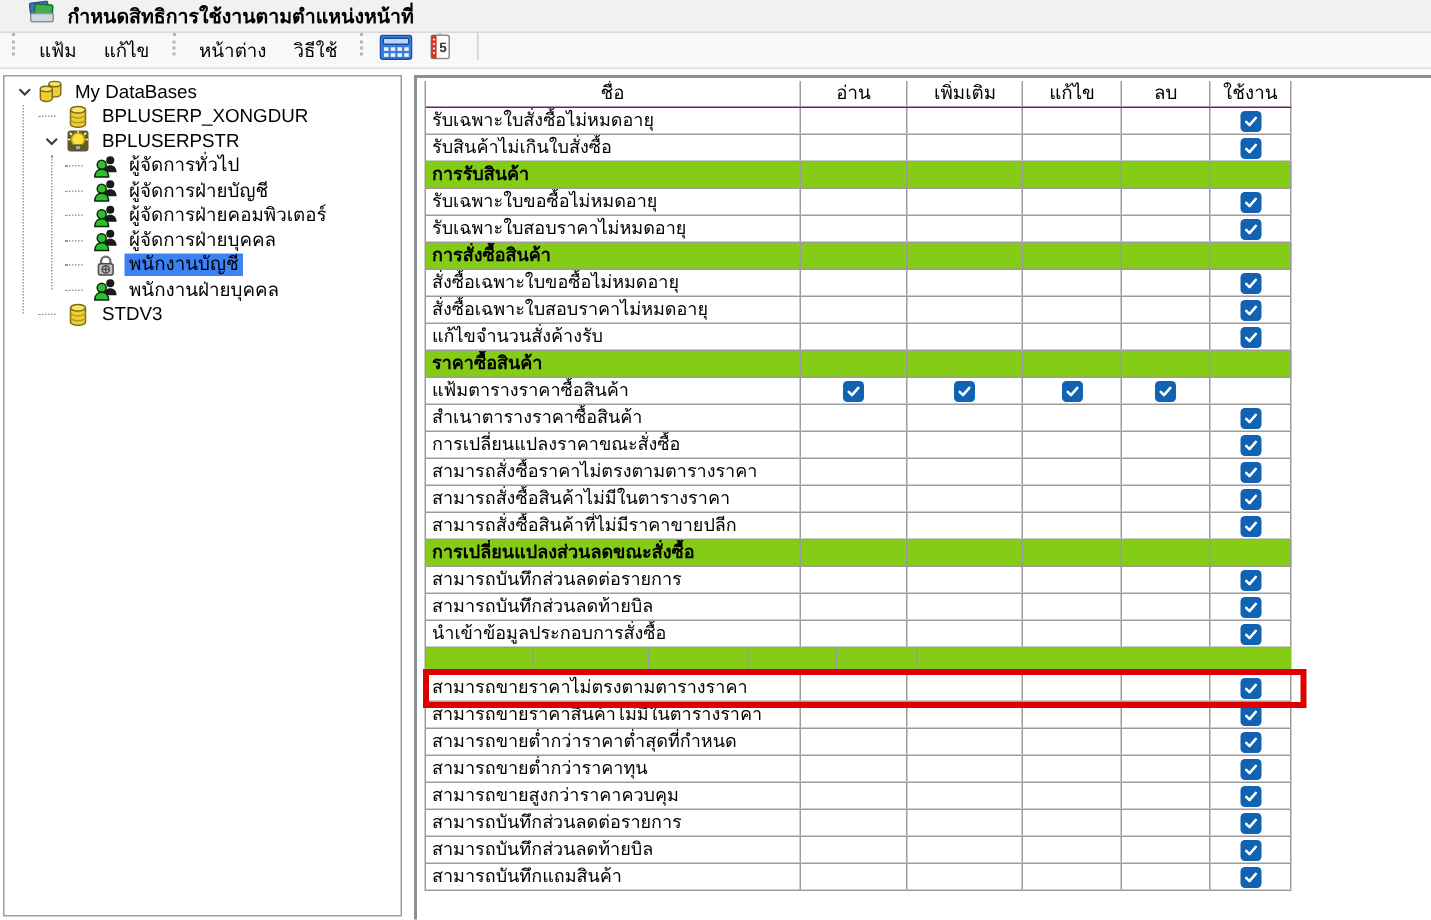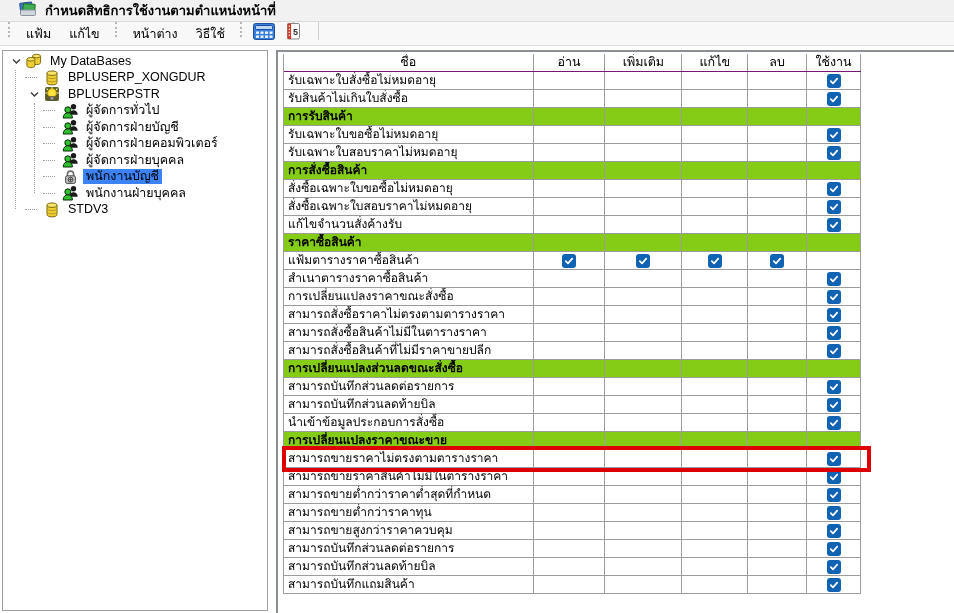--- a/index.html
+++ b/index.html
@@ -549,21 +549,20 @@
             <div class="cell chkcell w4"></div>
             <div class="cell chkcell w5">
               <span class="cb">
                 <svg width="10" height="10" viewBox="0 0 10 10">
                   <path d="M1.8 5.2 L4 7.4 L8.2 2.6" stroke="#fff" stroke-width="1.7" fill="none" stroke-linecap="round" stroke-linejoin="round"></path>
                 </svg>
               </span>
             </div>
           </div>
           <div class="grow section">
-            <div class="cell namecell w0">การเปลี่ยนแปลงราคาขณะขาย</div>
             <div class="cell chkcell w1"></div>
             <div class="cell chkcell w2"></div>
             <div class="cell chkcell w3"></div>
             <div class="cell chkcell w4"></div>
             <div class="cell chkcell w5"></div>
           </div>
           <div class="grow">
             <div class="cell namecell w0">สามารถขายราคาไม่ตรงตามตารางราคา</div>
             <div class="cell chkcell w1"></div>
             <div class="cell chkcell w2"></div>

